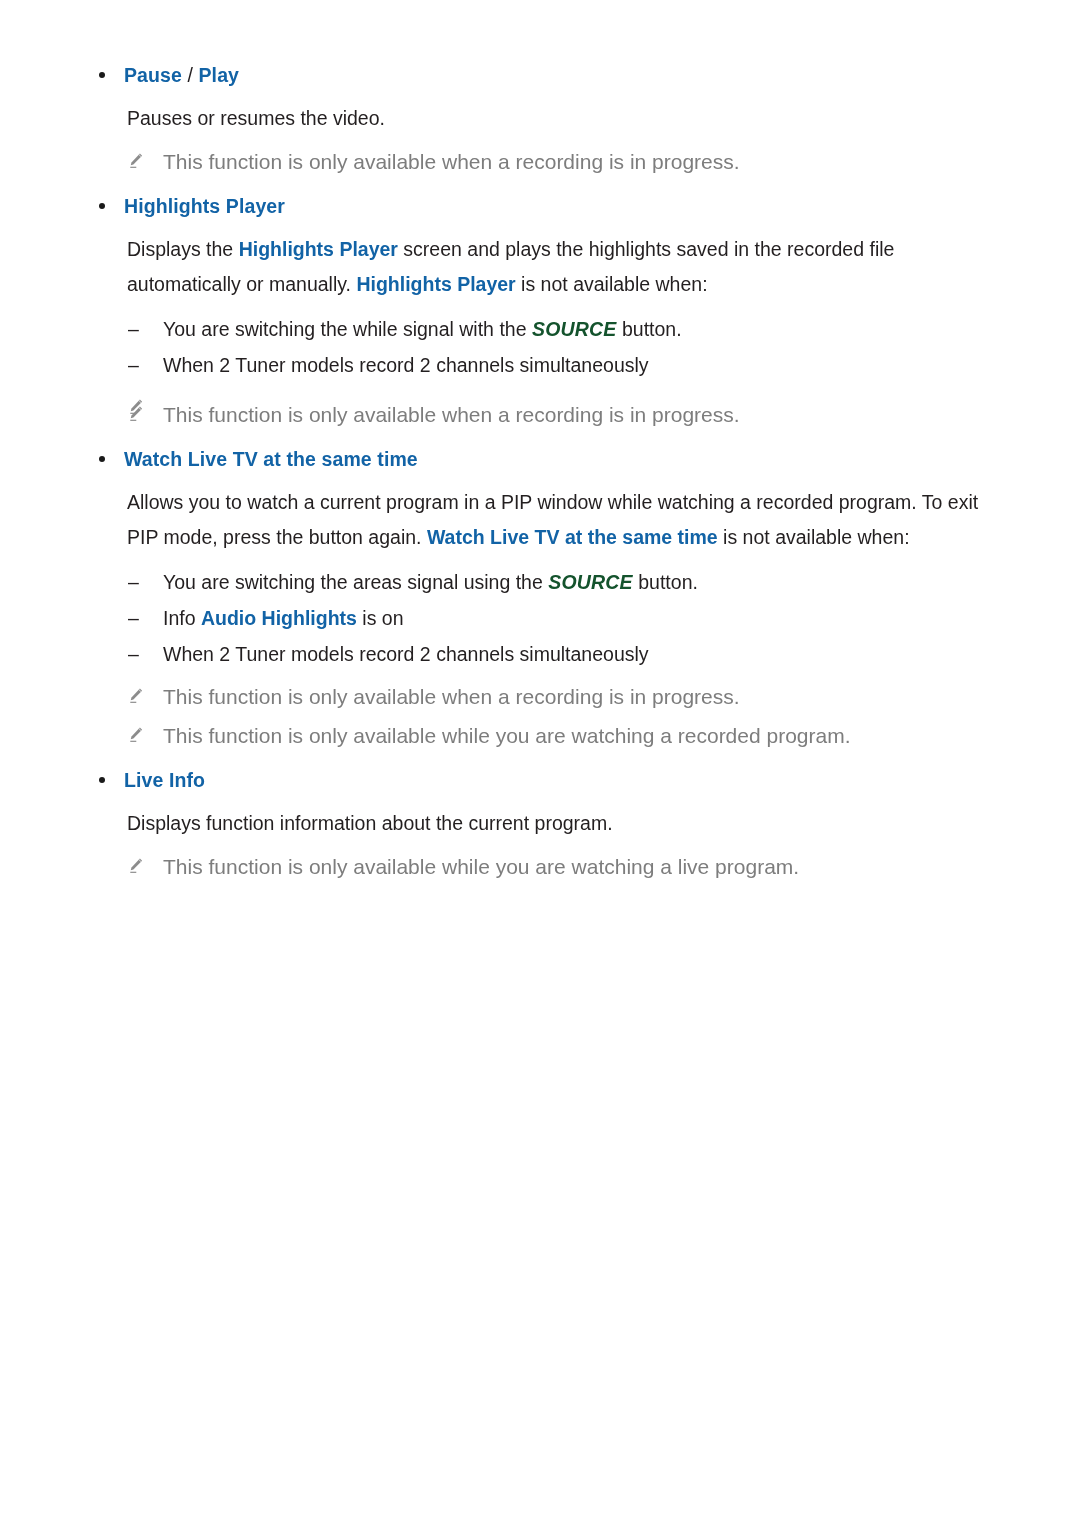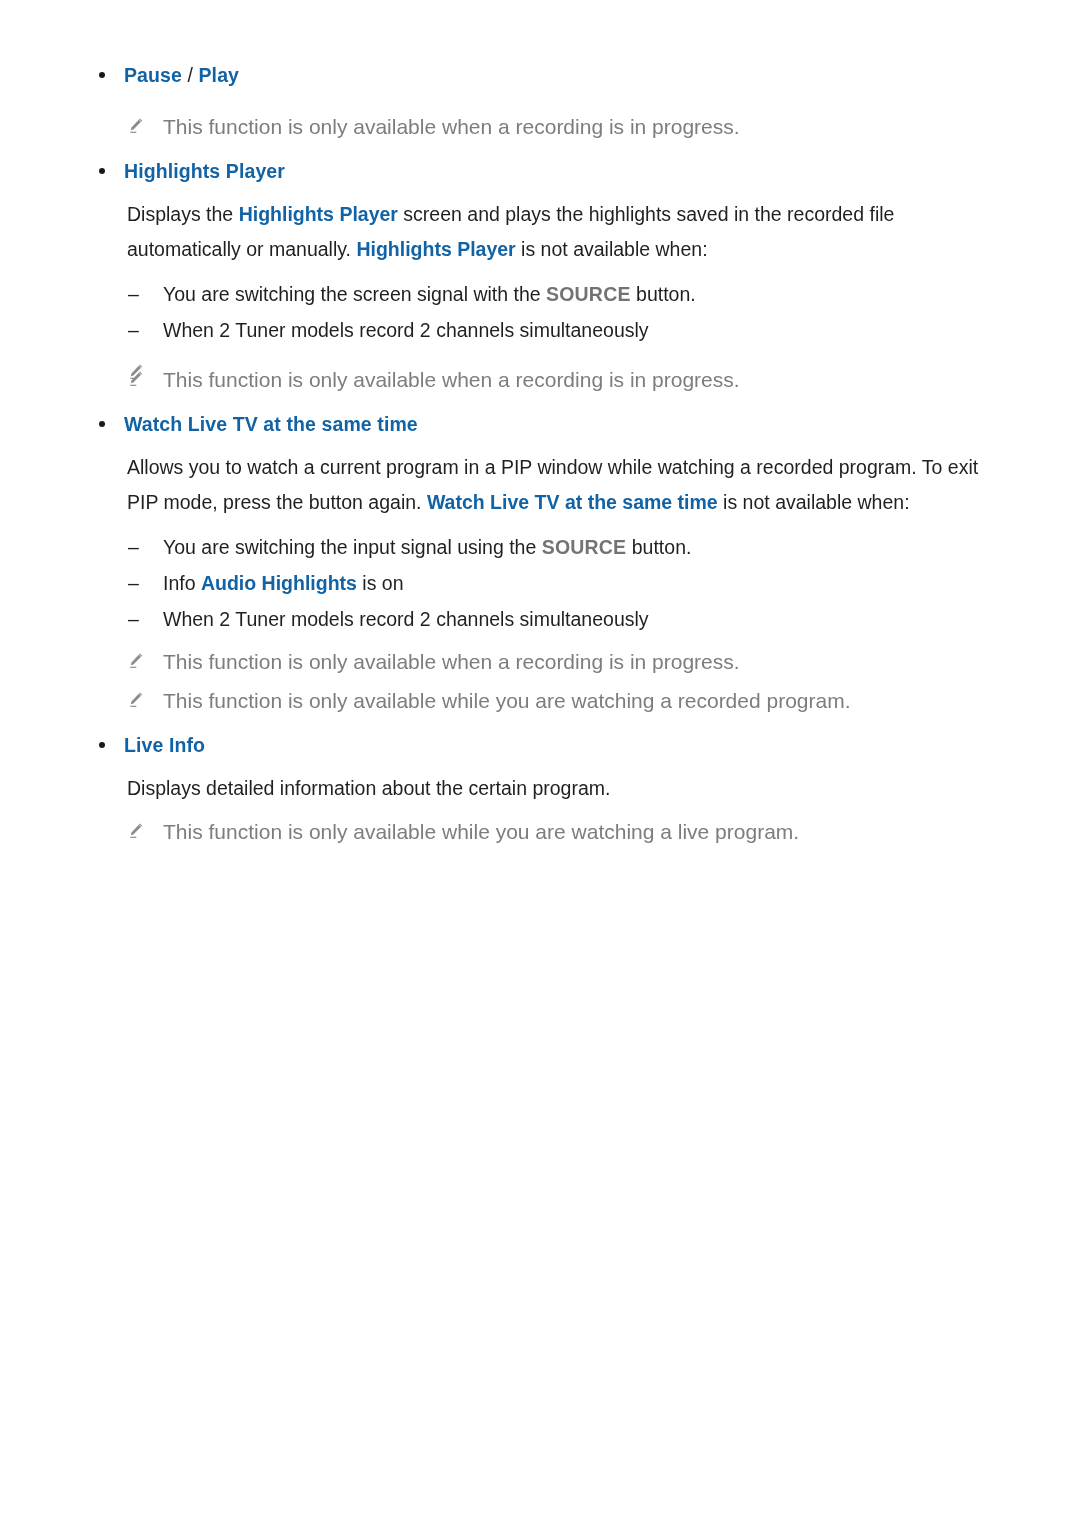--- a/index.html
+++ b/index.html
@@ -87,21 +87,21 @@
   .pencil {
     position: absolute;
     left: 36px;
     top: 5px;
     width: 19px;
     height: 19px;
   }
 
   
   .kw { color: #1263a6; font-weight: bold; }
-  .kw-src { color: #737373; font-weight: bold; letter-spacing: 0.2px; }
+  .kw-src { color: #14532d; font-weight: bold; letter-spacing: 0.2px; font-style: italic; }
 
   
   .sp-title-body { height: 13px; }
   .sp-body-note  { height: 10px; }
   .sp-note-title { height: 15px; }
   .sp-body-dash  { height: 10px; }
   .sp-dash-note  { height: 9px; }
   .sp-note-note  { height: 7px; }
   .sp-dash-dash  { height: 1px; }
 </style>
@@ -110,20 +110,21 @@
 
 <div class="page">
 
   <div class="bullet-row">
     <span class="bullet-dot"></span>
     <span class="bullet-title"><span class="kw">Pause</span><span class="sep"> / </span><span class="kw">Play</span></span>
   </div>
 
   <div class="sp-title-body"></div>
 
+  <div class="body-para">Pauses or resumes the video.</div>
 
   <div class="sp-body-note"></div>
 
   <div class="note-row">
     <svg class="pencil" viewBox="0 0 24 24">
       <path d="M17.6 3.2 L20.3 5.9 L9.3 16.9 L6.0 17.9 L6.9 14.6 Z" fill="#8c8c8c"></path>
       <path d="M16.4 4.6 L18.9 7.1" stroke="#ffffff" stroke-width="0.9" fill="none"></path>
       <path d="M5.4 20.6 L13.0 20.6" stroke="#8c8c8c" stroke-width="1.5" fill="none"></path>
     </svg>
     <span>This function is only available when a recording is in progress.</span>
@@ -137,21 +138,21 @@
   </div>
 
   <div class="sp-title-body"></div>
 
   <div class="body-para"><span>Displays the </span><span class="kw">Highlights Player</span><span> screen and plays the highlights saved in the recorded file automatically or manually. </span><span class="kw">Highlights Player</span><span> is not available when:</span></div>
 
   <div class="sp-body-dash"></div>
 
   <div class="dash-row">
     <span class="dash-mark">–</span>
-    <span><span>You are switching the screen signal with the </span><span class="kw-src">SOURCE</span><span> button.</span></span>
+    <span><span>You are switching the while signal with the </span><span class="kw-src">SOURCE</span><span> button.</span></span>
   </div>
 
   <div class="sp-dash-dash"></div>
 
   <div class="dash-row">
     <span class="dash-mark">–</span>
     <span>When 2 Tuner models record 2 channels simultaneously</span>
   </div>
 
   <div class="sp-dash-note"></div>
@@ -183,21 +184,21 @@
   </div>
 
   <div class="sp-title-body"></div>
 
   <div class="body-para"><span>Allows you to watch a current program in a PIP window while watching a recorded program. To exit PIP mode, press the button again. </span><span class="kw">Watch Live TV at the same time</span><span> is not available when:</span></div>
 
   <div class="sp-body-dash"></div>
 
   <div class="dash-row">
     <span class="dash-mark">–</span>
-    <span><span>You are switching the input signal using the </span><span class="kw-src">SOURCE</span><span> button.</span></span>
+    <span><span>You are switching the areas signal using the </span><span class="kw-src">SOURCE</span><span> button.</span></span>
   </div>
 
   <div class="sp-dash-dash"></div>
 
   <div class="dash-row">
     <span class="dash-mark">–</span>
     <span><span>Info </span><span class="kw">Audio Highlights</span><span> is on</span></span>
   </div>
 
   <div class="sp-dash-dash"></div>
@@ -231,21 +232,21 @@
 
   <div class="sp-note-title"></div>
 
   <div class="bullet-row">
     <span class="bullet-dot"></span>
     <span class="bullet-title">Live Info</span>
   </div>
 
   <div class="sp-title-body"></div>
 
-  <div class="body-para">Displays detailed information about the certain program.</div>
+  <div class="body-para">Displays function information about the current program.</div>
 
   <div class="sp-body-note"></div>
 
   <div class="note-row">
     <svg class="pencil" viewBox="0 0 24 24">
       <path d="M17.6 3.2 L20.3 5.9 L9.3 16.9 L6.0 17.9 L6.9 14.6 Z" fill="#8c8c8c"></path>
       <path d="M16.4 4.6 L18.9 7.1" stroke="#ffffff" stroke-width="0.9" fill="none"></path>
       <path d="M5.4 20.6 L13.0 20.6" stroke="#8c8c8c" stroke-width="1.5" fill="none"></path>
     </svg>
     <span>This function is only available while you are watching a live program.</span>

